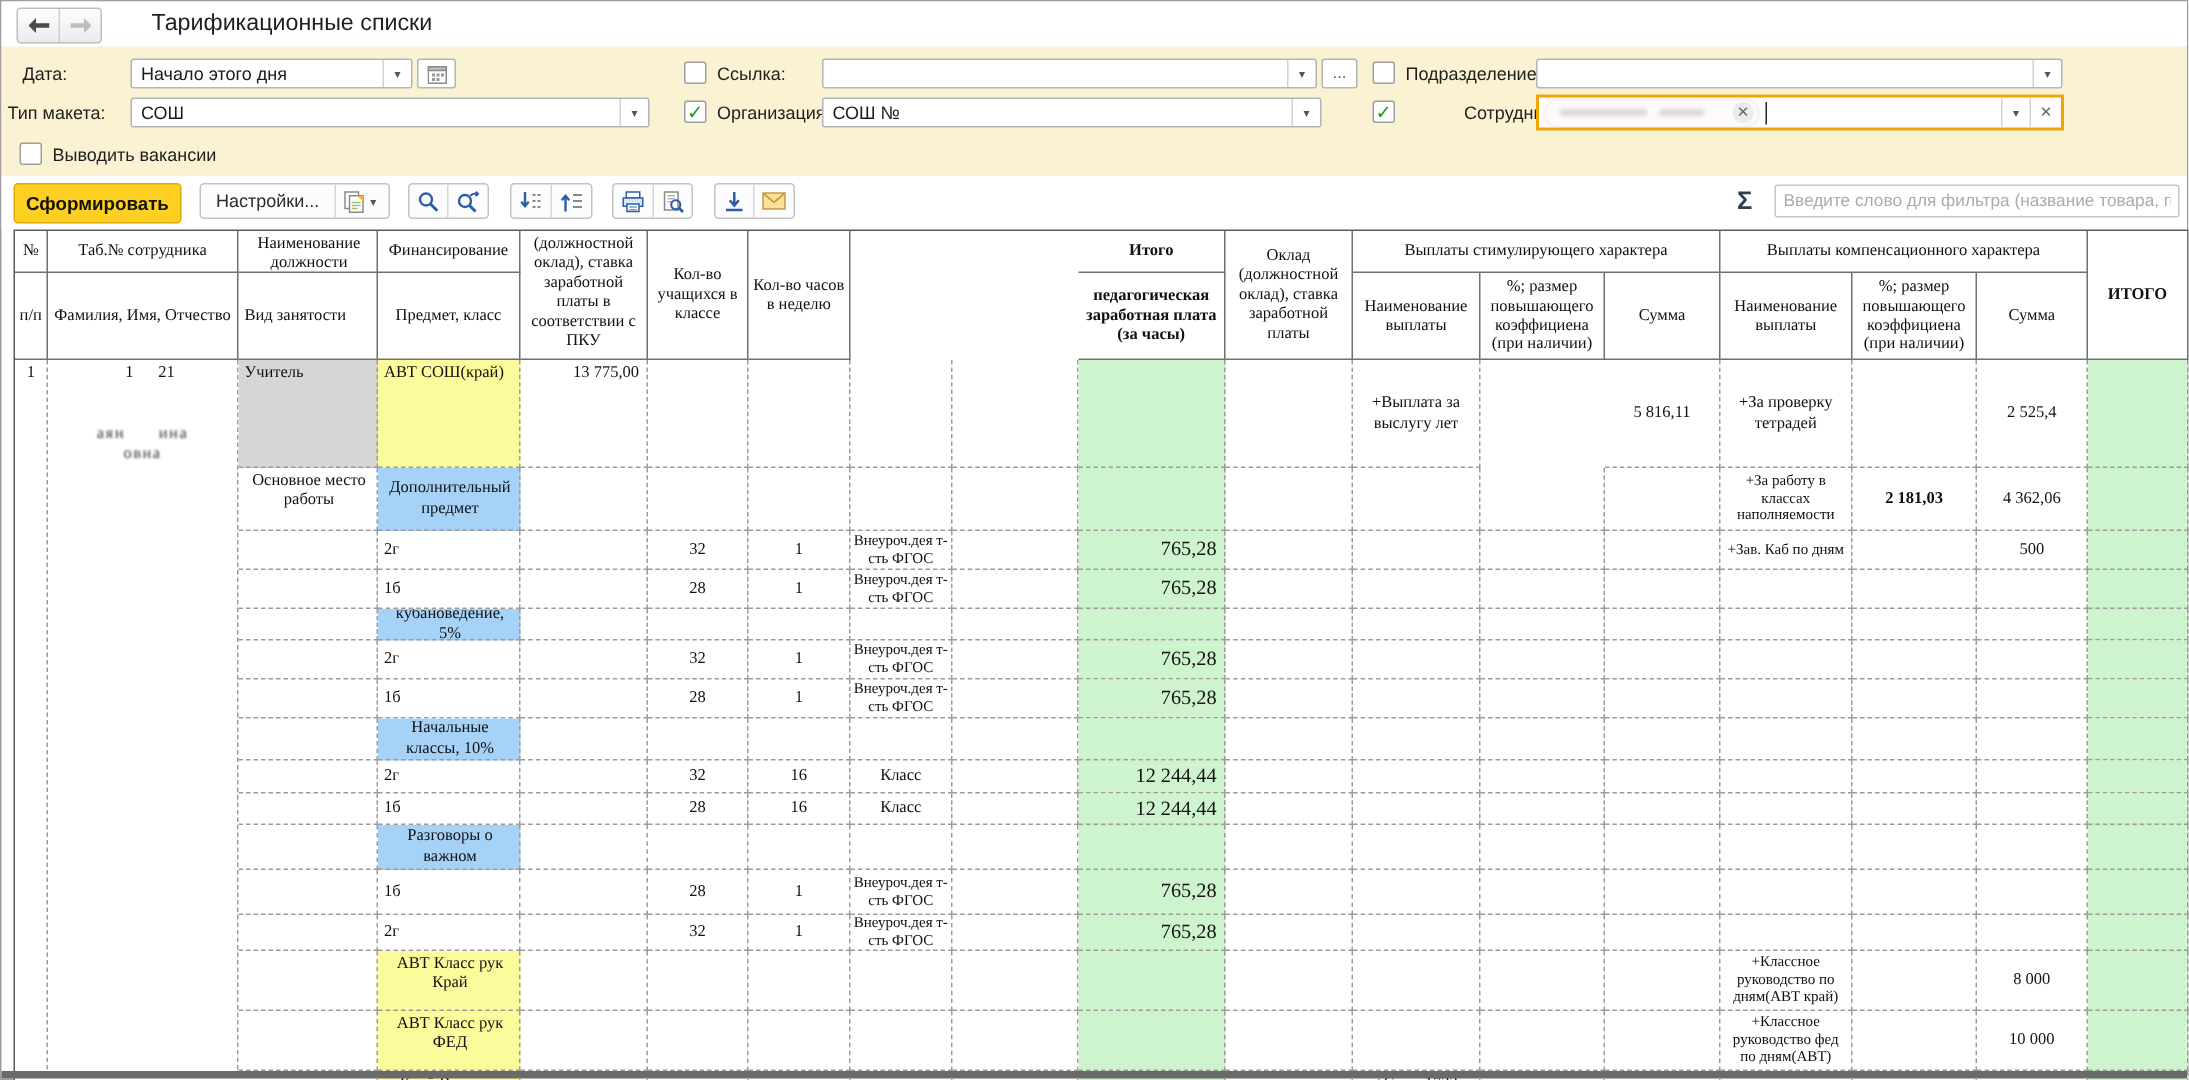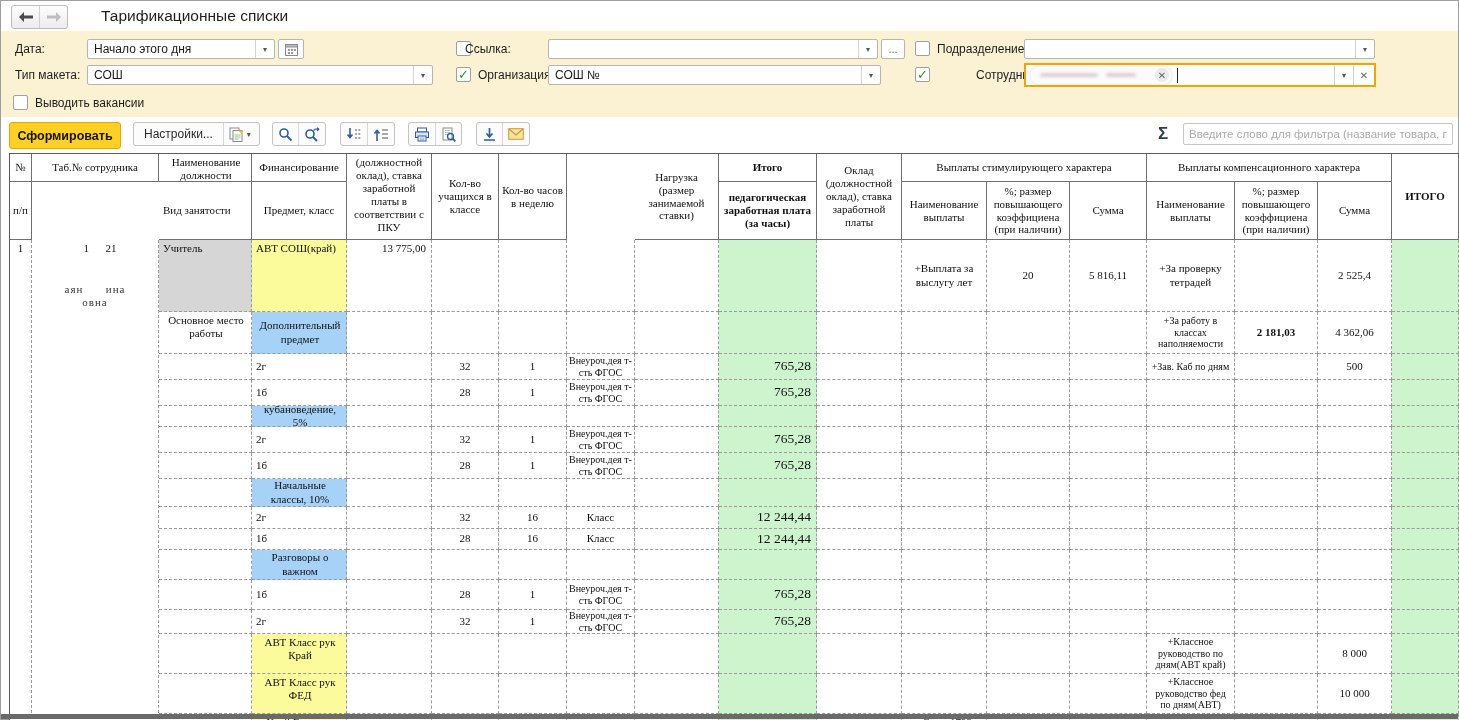--- a/index.html
+++ b/index.html
@@ -120,28 +120,28 @@
       <div class="arw"></div>
     </div>
     <div class="sqbtn" style="left:277px;top:8px;width:26px;">
       <svg class="icon-svg" width="13" height="13" viewBox="0 0 13 13">
           <rect x="0.5" y="1.5" width="12" height="11" fill="#fff" stroke="#8a8a8a"></rect>
           <rect x="0.5" y="1.5" width="12" height="2.5" fill="#bdbdbd" stroke="#8a8a8a"></rect>
           <path d="M3 6h2v2H3zM6 6h2v2H6zM9 6h2v2H9zM3 9h2v2H3zM6 9h2v2H6z" fill="#9a9a9a"></path>
         </svg>
     </div>
 
-    <div class="flabel" style="left:14px;top:37px;">Тип макета:</div>
+    <div class="flabel" style="left:4px;top:37px;">Тип макета:</div>
     <div class="combo" style="left:86px;top:34px;width:346px;">
       <div class="val">СОШ</div>
       <div class="arw"></div>
     </div>
 
     <div class="chk" style="left:455px;top:10px;"></div>
-    <div class="flabel" style="left:464px;top:11px;">Ссылка:</div>
+    <div class="flabel" style="left:477px;top:11px;">Ссылка:</div>
     <div class="combo" style="left:547px;top:8px;width:330px;">
       <div class="val"></div>
       <div class="arw"></div>
     </div>
     <div class="sqbtn" style="left:880px;top:8px;width:24px;">...</div>
 
     <div class="chk" style="left:455px;top:36px;">✓</div>
     <div class="flabel" style="left:477px;top:37px;">Организация:</div>
     <div class="combo" style="left:547px;top:34px;width:333px;">
       <div class="val">СОШ №</div>
@@ -256,28 +256,28 @@
     </div>
 
     <div id="sigma">Σ</div>
     <input id="filter-input" type="text" placeholder="Введите слово для фильтра (название товара, пок" style="">
   </div>
 
   <div id="sheet" style="grid-template-columns: 22px 127px 93px 95px 85px 67px 68px 68px 84px 98px 85px 85px 83px 77px 88px 83px 74px 67px; grid-template-rows: 28px 58px 72px 42px 26px 26px 21px 26px 26px 28px 22px 21px 30px 30px 24px 40px 40px 24px;">
       <div class="hc" style="grid-area: 1 / 1;">№</div>
       <div class="hc" style="grid-area: 2 / 1;">п/п</div>
       <div class="hc" style="grid-area: 1 / 2;">Таб.№ сотрудника</div>
+      <div class="hc" style="grid-area: 2 / 2;">Фамилия, Имя, Отчество</div>
       <div class="hc lft topv" style="grid-area: 1 / 3;">Наименование должности</div>
       <div class="hc lft" style="grid-area: 2 / 3;">Вид занятости</div>
       <div class="hc" style="grid-area: 1 / 4;">Финансирование</div>
       <div class="hc" style="grid-area: 2 / 4;">Предмет, класс</div>
       <div class="hc topv" style="grid-area: 1 / 5 / span 2;">(должностной оклад), ставка заработной платы в соответствии с ПКУ</div>
       <div class="hc" style="grid-area: 1 / 6 / span 2;">Кол-во учащихся в классе</div>
       <div class="hc" style="grid-area: 1 / 7 / span 2;">Кол-во часов в неделю</div>
-      <div class="hc" style="grid-area: 1 / 9 / span 2;">Нагрузка (размер занимаемой ставки)</div>
       <div class="hc b" style="grid-area: 1 / 10;">Итого</div>
       <div class="hc" style="grid-area: 1 / 11 / span 2;">Оклад (должностной оклад), ставка заработной платы</div>
       <div class="hc b" style="grid-area: 2 / 10;">педагогическая заработная плата (за часы)</div>
       <div class="hc" style="grid-area: 1 / 12 / auto / span 3;">Выплаты стимулирующего характера</div>
       <div class="hc" style="grid-area: 2 / 12;">Наименование выплаты</div>
       <div class="hc" style="grid-area: 2 / 13;">%; размер повышающего коэффициена (при наличии)</div>
       <div class="hc" style="grid-area: 2 / 14;">Сумма</div>
       <div class="hc" style="grid-area: 1 / 15 / auto / span 3;">Выплаты компенсационного характера</div>
       <div class="hc" style="grid-area: 2 / 15;">Наименование выплаты</div>
       <div class="hc" style="grid-area: 2 / 16;">%; размер повышающего коэффициена (при наличии)</div>
@@ -290,21 +290,20 @@
           <div class="fiolines">
             <div class="fioline">аян      ина</div>
             <div class="fioline">овна</div>
           </div>
         </div>
       </div>
       <div class="dc yel lft topv" style="grid-area: 3 / 4;">АВТ СОШ(край)</div>
       <div class="dc gry lft topv" style="grid-area: 3 / 3;">Учитель</div>
       <div class="dc num topv" style="grid-area: 3 / 5;">13 775,00</div>
       <div class="dc" style="grid-area: 3 / 12;">+Выплата за выслугу лет</div>
-      <div class="dc" style="grid-area: 3 / 13;">20</div>
       <div class="dc" style="grid-area: 3 / 14;">5 816,11</div>
       <div class="dc" style="grid-area: 3 / 15;">+За проверку тетрадей</div>
       <div class="dc" style="grid-area: 3 / 17;">2 525,4</div>
       <div class="dc lft topv" style="grid-area: 4 / 3;">Основное место работы</div>
       <div class="dc blu lft" style="grid-area: 4 / 4;">Дополнительный предмет</div>
       <div class="dc sm" style="grid-area: 4 / 15;">+За работу в классах наполняемости</div>
       <div class="dc" style="grid-area: 4 / 16; font-weight: bold;">2 181,03</div>
       <div class="dc" style="grid-area: 4 / 17;">4 362,06</div>
       <div class="dc lft" style="grid-area: 5 / 4;">2г</div>
       <div class="dc" style="grid-area: 5 / 6;">32</div>

